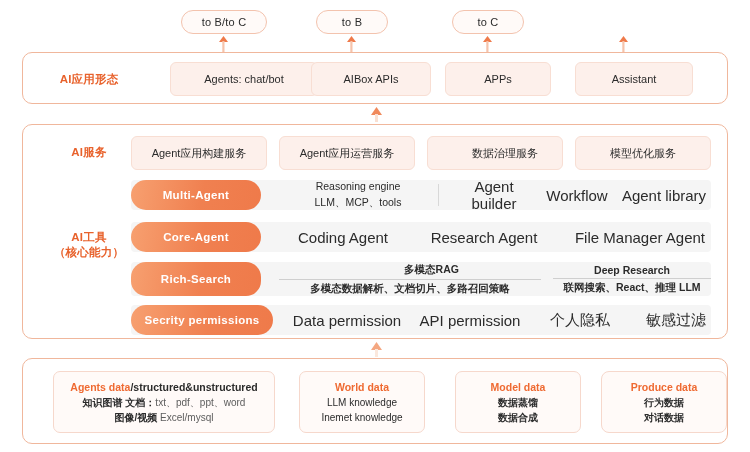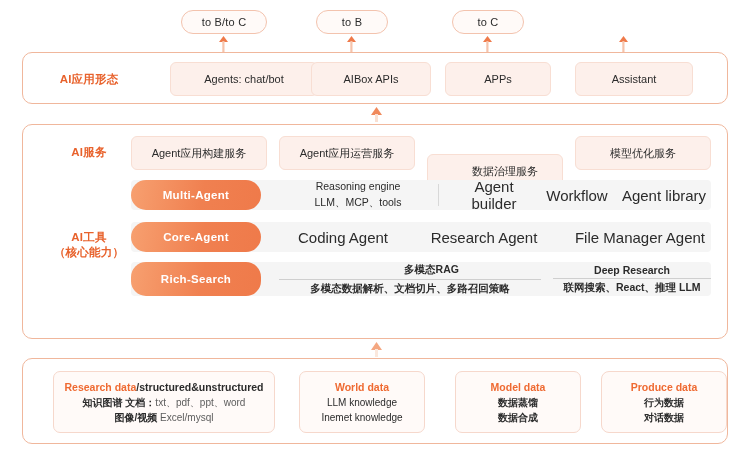--- a/index.html
+++ b/index.html
@@ -169,21 +169,21 @@
   <div class="frame" style="left:22px; top:124px; width:706px; height:215px;">
 
     <div class="side-label" style="left:20px; top:20px; width:92px;">AI服务</div>
 
     <div class="tcard" style="left:108px; top:11px; width:136px;">
       <span>Agent应用构建服务</span>
     </div>
     <div class="tcard" style="left:256px; top:11px; width:136px;">
       <span>Agent应用运营服务</span>
     </div>
-    <div class="tcard" style="left:404px; top:29px; width:136px;padding-left:20px;">
+    <div class="tcard" style="left:404px; top:11px; width:136px;padding-left:20px;">
       <span>数据治理服务</span>
     </div>
     <div class="tcard" style="left:552px; top:11px; width:136px;">
       <span>模型优化服务</span>
     </div>
 
     <div class="side-label" style="left:12px; top:105px; width:108px;">
       <div>AI工具</div>
       <div>（核心能力）</div>
     </div>
@@ -233,34 +233,51 @@
         <div class="s-rule"></div>
         <div class="s-bot" style="font-weight:bold;">多模态数据解析、文档切片、多路召回策略</div>
       </div>
       <div class="stack" style="left:422px; width:158px;">
         <div class="s-top" style="font-weight:bold;">Deep Research</div>
         <div class="s-rule"></div>
         <div class="s-bot" style="font-weight:bold;">联网搜索、React、推理 LLM</div>
       </div>
     </div>
 
+    <div class="caprow" style="left:108px; top:180px; width:580px;">
+      <div class="capchip" style="width:142px;">
+        <span>Secrity permissions</span>
+      </div>
+      <div class="capitem" style="left:156px; width:120px;">
+        <span>Data permission</span>
+      </div>
+      <div class="capitem" style="left:282px; width:114px;">
+        <span>API permission</span>
+      </div>
+      <div class="capitem" style="left:400px; width:98px;">
+        <span>个人隐私</span>
+      </div>
+      <div class="capitem" style="left:498px; width:94px;">
+        <span>敏感过滤</span>
+      </div>
+    </div>
   </div>
 
   <div class="arrow-up" style="left:370px; top:341px;">
     <svg width="13" height="16" viewBox="0 0 13 16">
       <polygon points="6.5,1 12,9 1,9" fill="#f4a781"></polygon>
       <rect x="5" y="8" width="3" height="8" fill="#fbe8dd"></rect>
     </svg>
   </div>
 
   <div class="frame" style="left:22px; top:358px; width:706px; height:86px;">
 
     <div class="dcard" style="left:30px; top:12px; width:222px;">
       <div class="d-title">
-        <span>Research data</span><span class="plain">/structured&amp;unstructured</span>
+        <span>Agents data</span><span class="plain">/structured&amp;unstructured</span>
       </div>
       <div class="d-line">
         <b>知识图谱 文档：</b><span class="lt">txt、pdf、ppt、word</span>
       </div>
       <div class="d-line">
         <b>图像/视频 </b><span class="lt">Excel/mysql</span>
       </div>
     </div>
 
     <div class="dcard" style="left:276px; top:12px; width:126px;">

